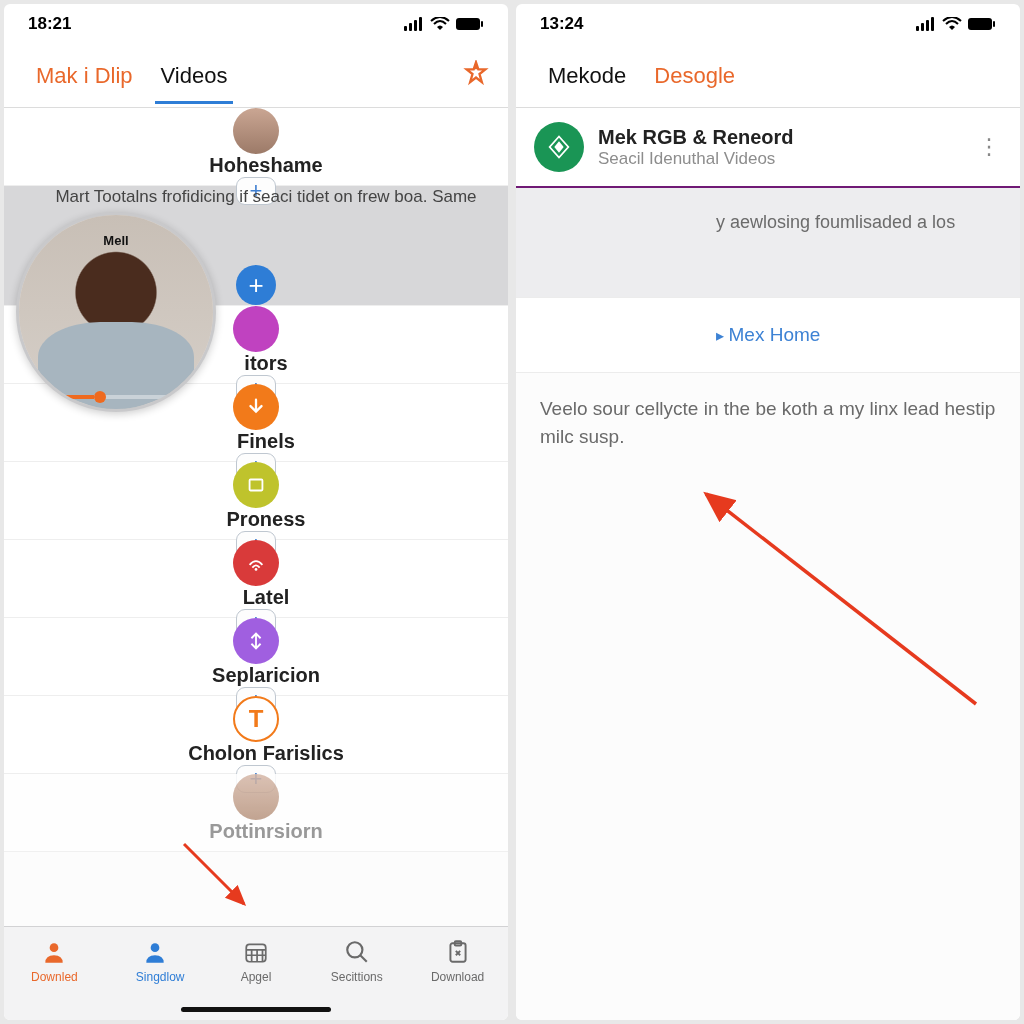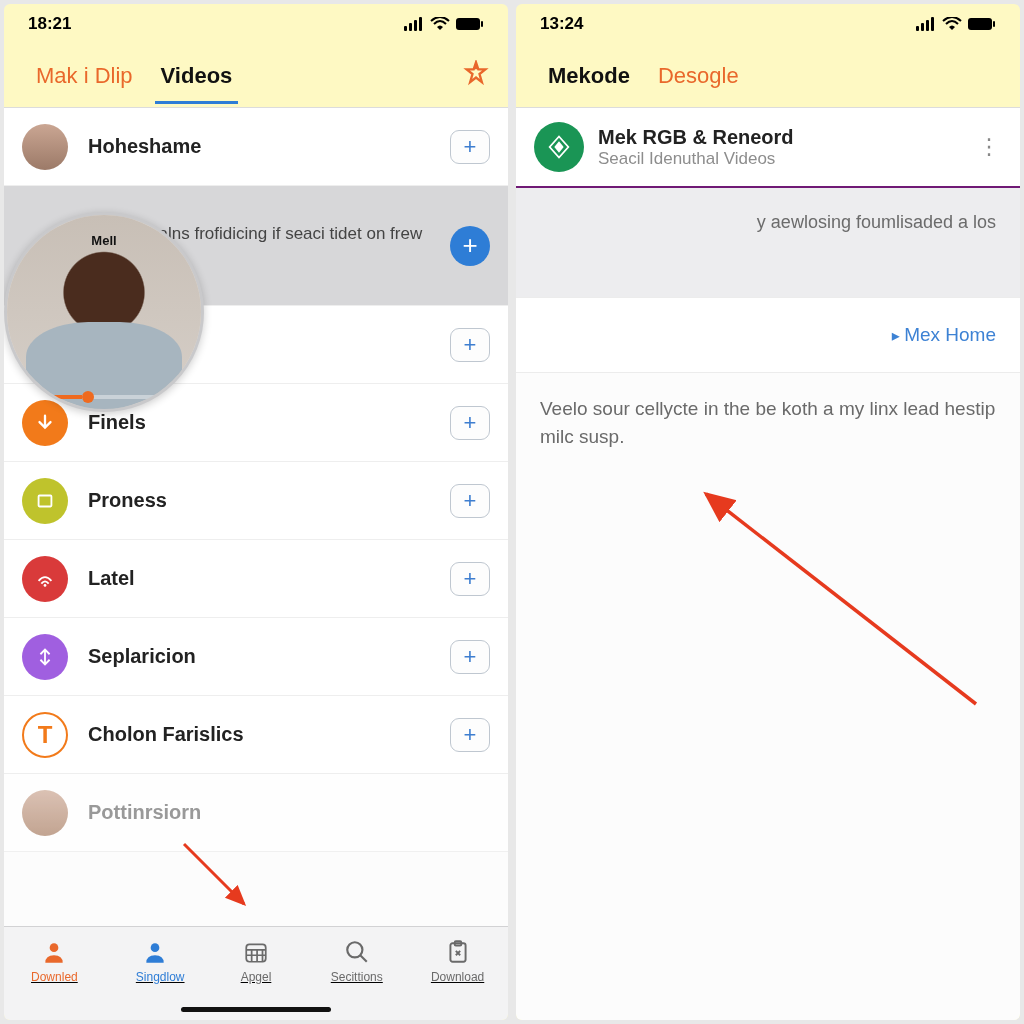--- a/index.html
+++ b/index.html
@@ -7,21 +7,21 @@
     background: #e8e8e8;
     font-family: -apple-system, "Helvetica Neue", Arial, sans-serif;
     width: 1024px;
     height: 1024px;
     display: flex;
     gap: 8px;
     padding: 4px;
     overflow: hidden;
   }
   .phone {
-    background: #fef9c3;
+    background: #ffffff;
     flex: 1;
     border-radius: 6px;
     position: relative;
     overflow: hidden;
     display: flex;
     flex-direction: column;
   }
   
   .status-bar {
     height: 40px;
@@ -36,21 +36,21 @@
   
   .header {
     display: flex;
     align-items: center;
     height: 64px;
     padding: 0 18px 0 18px;
     border-bottom: 1px solid #dcdcdc;
   }
   .tab {
     font-size: 22px;
-    font-weight: 700;
+    font-weight: 400;
     color: #222;
     padding: 14px 14px;
     white-space: nowrap;
   }
   .tab.alt { color: #e9682b; font-weight: 500; }
   .tab.active { color: #111; position: relative; }
   .tab.active.underline::after {
     content: ""; position: absolute; left: 8px; right: 8px; bottom: -1px;
     height: 3px; background: #2e7dd6;
   }
@@ -58,20 +58,21 @@
   .star-icon svg { width: 28px; height: 28px; }
   
   .list { flex: 1; overflow: hidden; background: #fcfcfc; }
   .row {
     display: flex;
     align-items: center;
     height: 78px;
     padding: 0 18px;
     border-bottom: 1px solid #eee;
     background: #fff;
+    flex-direction: column;
   }
   .row.selected { background: #d7d7d9; height: 120px; }
   .row-icon {
     width: 46px; height: 46px; border-radius: 50%; flex-shrink: 0;
     display: flex; align-items: center; justify-content: center; color: #fff;
   }
   .row-label { margin-left: 20px; font-size: 20px; font-weight: 600; color: #222; flex: 1; }
   .row-desc { margin-left: 20px; font-size: 17px; color: #444; flex: 1; line-height: 1.3; }
   .plus-btn {
     width: 40px; height: 34px; border: 1.5px solid #bfc7d0; border-radius: 9px;
@@ -81,21 +82,21 @@
   .plus-btn.filled {
     width: 40px; height: 40px; border-radius: 50%; background: #2e7dd6;
     color: #fff; border: none; font-size: 26px;
   }
   
   .tabbar {
     height: 94px; background: #f3f3f4; border-top: 1px solid #d2d2d4;
     display: flex; justify-content: space-around; align-items: flex-start;
     padding-top: 10px;
   }
-  .tabbar-item { display: flex; flex-direction: column; align-items: center; gap: 3px; width: 80px; text-decoration: underline; }
+  .tabbar-item { display: flex; flex-direction: column; align-items: center; gap: 3px; width: 80px; }
   .tabbar-item .ico { width: 30px; height: 30px; display: flex; align-items: center; justify-content: center; }
   .tabbar-item span { font-size: 12px; color: #6a6a6a; }
   .tabbar-item.active span { color: #e9682b; }
   .tabbar-item.active2 span { color: #2e7dd6; margin-left: 10px; }
   .home-indicator {
     position: absolute; bottom: 8px; left: 50%; transform: translateX(-50%);
     width: 150px; height: 5px; background: #111; border-radius: 3px;
   }
   
   .bubble {
@@ -145,21 +146,21 @@
     display: flex; align-items: center; padding: 14px 18px; gap: 14px;
     border-bottom: 2px solid #701a75; background: #fff;
   }
   .card-icon {
     width: 50px; height: 50px; border-radius: 50%; background: #1a9555;
     display: flex; align-items: center; justify-content: center;
   }
   .card-title { font-size: 20px; font-weight: 700; color: #222; }
   .card-sub { font-size: 17px; color: #8d8d8d; }
   .kebab { margin-left: auto; color: #888; font-size: 22px; letter-spacing: 2px; }
-  .block { padding: 16px 20px; background: #fff; border-bottom: 1px solid #ececec; text-align: right; }
+  .block { padding: 16px 20px; background: #fff; border-bottom: 1px solid #ececec; }
   .link-text { color: #3d82d4; font-size: 19px; }
   .big-text {
     padding: 22px 24px; font-size: 19px; color: #6a6a6a; line-height: 1.45; background: #fcfcfc;
   }
   
   .arrow { position: absolute; pointer-events: none; }
   .arrow svg { overflow: visible; }
 </style>
 </head>
 <body>
@@ -317,21 +318,21 @@
             <rect x="9" y="2" width="6" height="4" rx="1"></rect>
             <path d="M10 11 L14 15 M14 11 L10 15"></path>
           </svg>
         </div>
       <span>Download</span>
     </div>
   </div>
 
   <div class="home-indicator"></div>
 
-  <div class="bubble" style="top:208px;left:0">
+  <div class="bubble" style="top:208px;left:12px">
     <div class="person"></div>
       <div class="hair"></div>
       <div class="torso"></div>
     <div class="bubble-small-text">Mell</div>
     <div class="progress">
         <div class="fill"></div>
         <div class="dot"></div>
       </div>
   </div>
 

